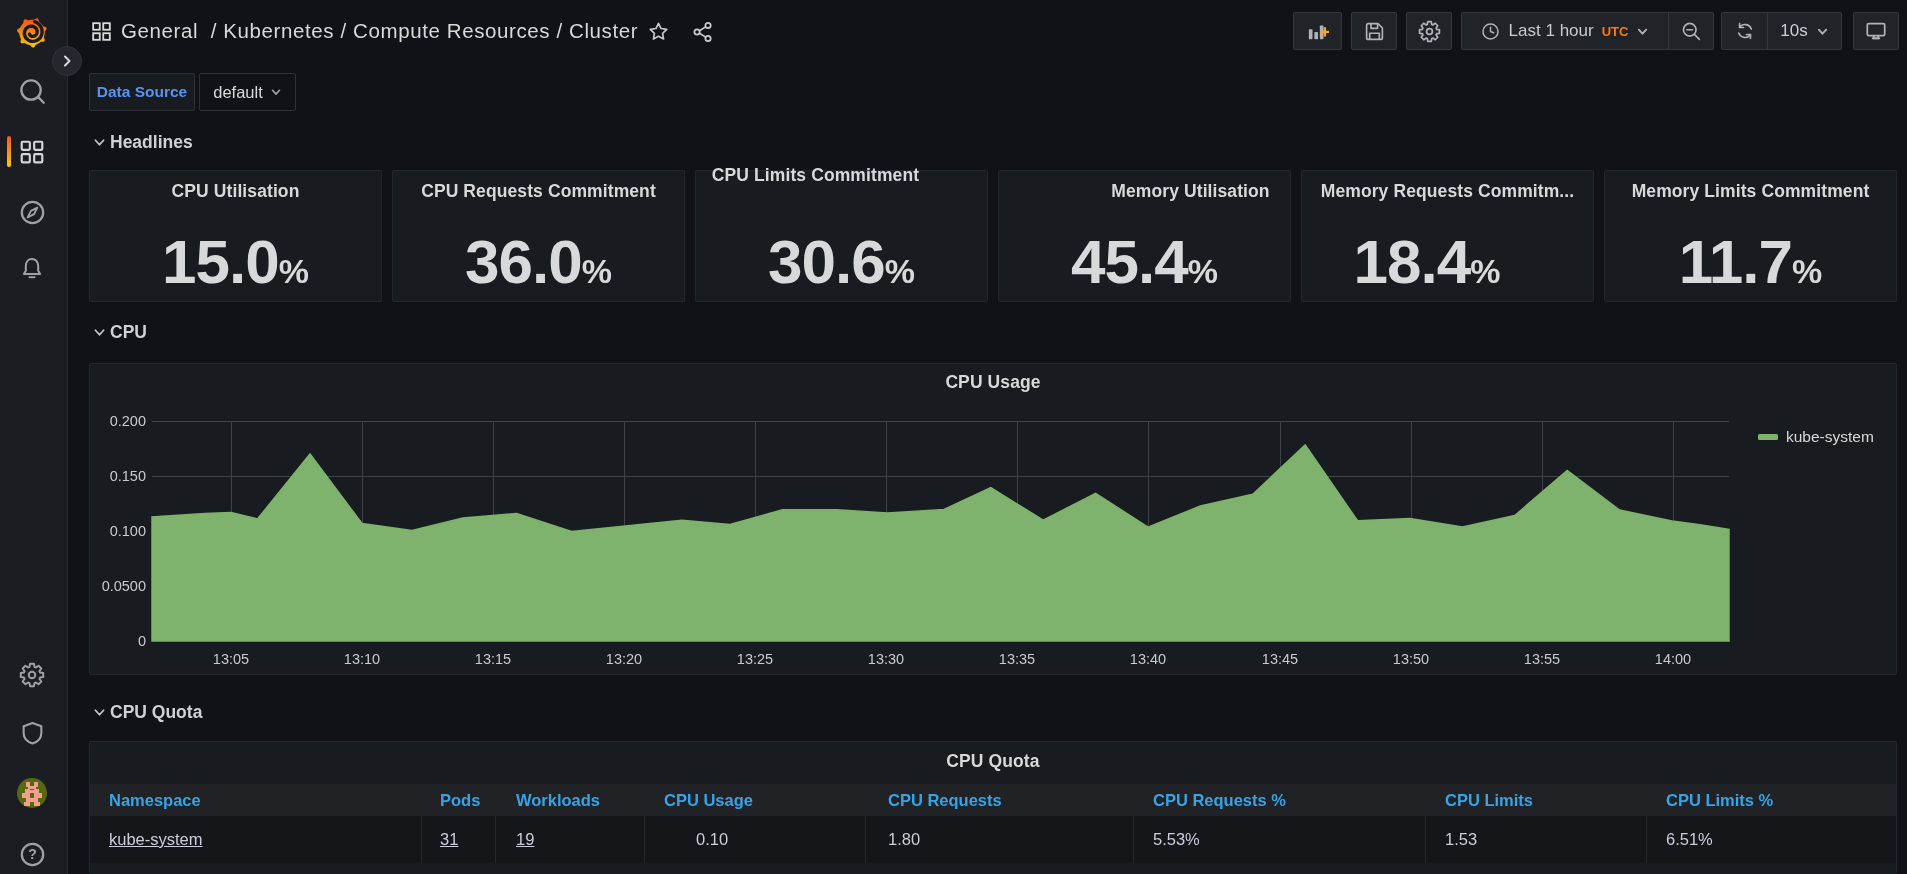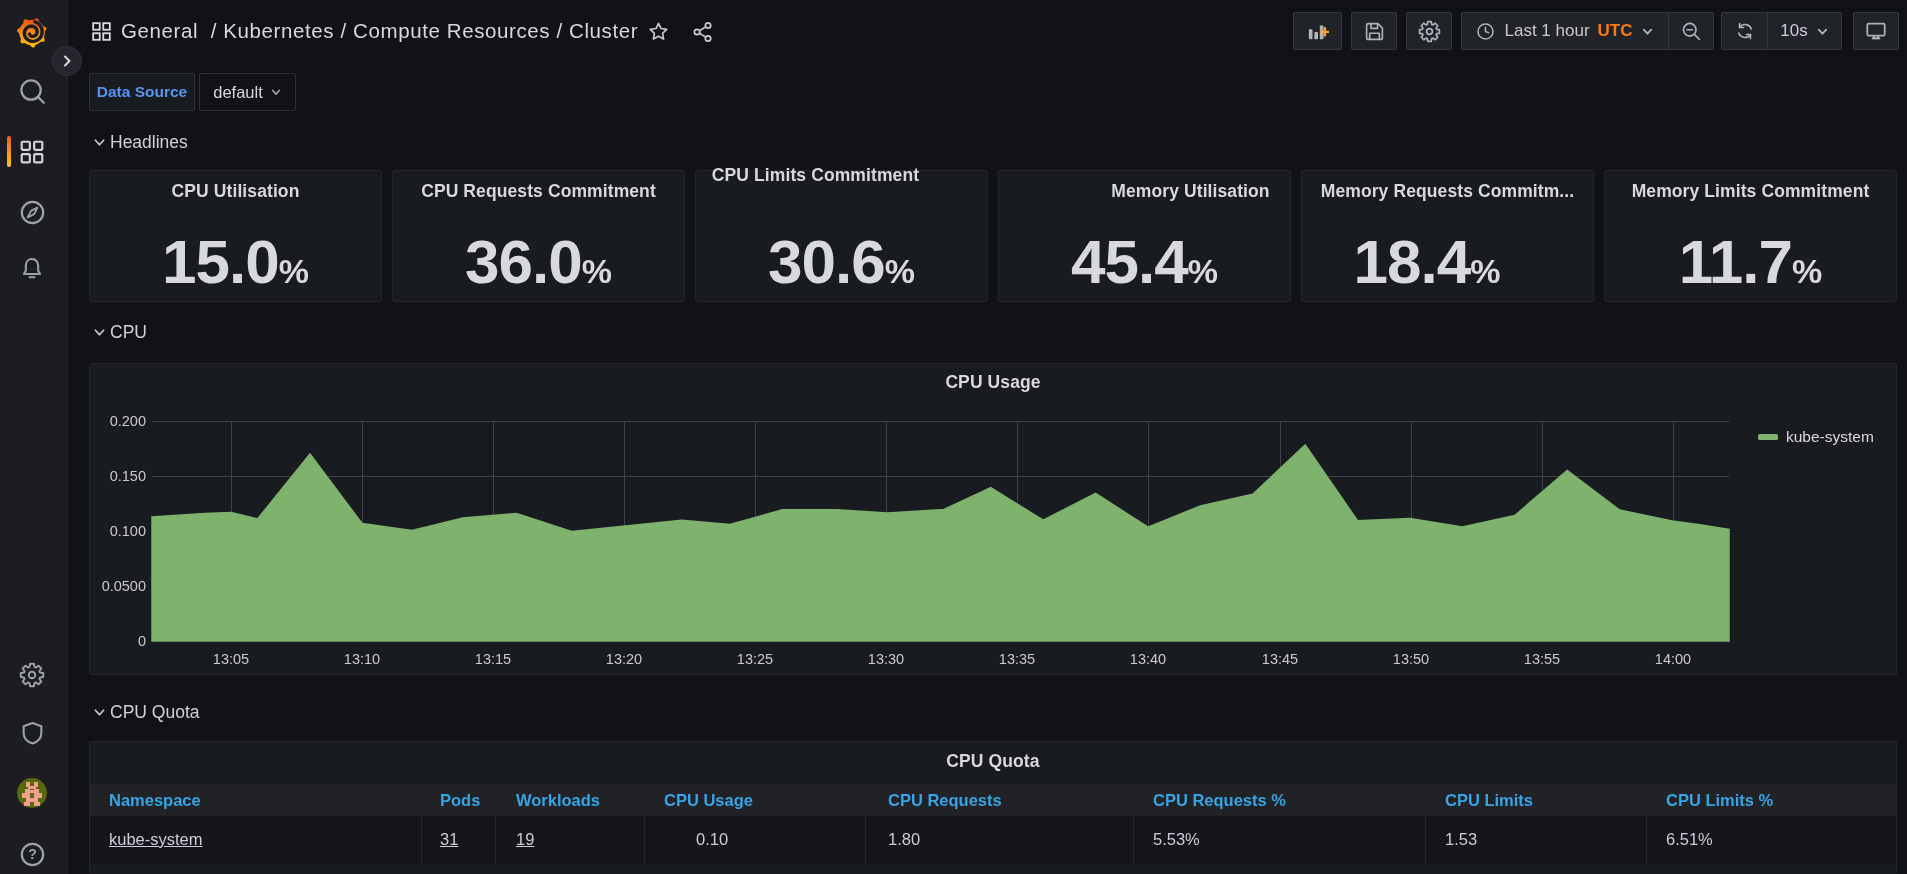--- a/index.html
+++ b/index.html
@@ -7,21 +7,21 @@
 
 #sidebar{position:absolute;left:0;top:0;width:68px;height:874px;background:#1b1d22;border-right:1px solid #26282e}
 .sicon{position:absolute;left:0;width:64px;display:flex;justify-content:center;align-items:center;color:#9da2a8}
 #expandbtn{position:absolute;left:52px;top:46px;width:30px;height:30px;border-radius:50%;background:#26272e;border:1px solid #31333a;color:#d8d9da;display:flex;align-items:center;justify-content:center;z-index:5}
 
 .navtext{position:absolute;top:19px;font-size:20.5px;letter-spacing:0.6px;color:#d8d9da;white-space:nowrap}
 .navbtn{position:absolute;top:12px;height:38px;background:#202328;border:1px solid #35383e;border-radius:2px;display:flex;align-items:center;justify-content:center;color:#aeb3ba}
 
 .subbox{position:absolute;top:73px;height:38px;border:1px solid #2e3136;border-radius:2px;display:flex;align-items:center}
 
-.sect{position:absolute;color:#d0d1d6;font-weight:normal;font-size:17.5px}
+.sect{position:absolute;color:#d0d1d6;font-weight:bold;font-size:17.5px}
 
 .panel{position:absolute;background:#181b1f;border:1px solid #23262c;border-radius:2px}
 .ptitle{position:absolute;width:100%;text-align:center;color:#d8d9da;font-size:17.5px;font-weight:bold;letter-spacing:.1px}
 .statval{position:absolute;width:100%;text-align:center;color:#d8d9da;font-weight:bold}
 .statval .big{font-size:62px;letter-spacing:-1px}
 .statval .pct{font-size:34px;letter-spacing:0}
 
 .th{position:absolute;color:#36a4e6;font-weight:bold;font-size:16.5px}
 .td{position:absolute;color:#ccccdc;font-size:16.5px}
 </style></head>
@@ -176,21 +176,21 @@
       <circle cx="12" cy="12" r="3" fill="none" stroke="#aeb3ba" stroke-width="1.8"></circle>
     </svg>
 </div>
 <div class="navbtn" style="left:1461px;width:253px;justify-content:flex-start">
   <div style="width:206px;display:flex;align-items:center;justify-content:center;height:100%">
     <svg width="19" height="19" viewBox="0 0 24 24" style="margin-right:9px">
         <circle cx="12" cy="12" r="9.5" fill="none" stroke="#aeb3ba" stroke-width="1.9"></circle>
         <path d="M12 6.5 L12 12 L16 13.5" fill="none" stroke="#aeb3ba" stroke-width="1.9" stroke-linecap="round"></path>
       </svg>
     <span style="color:#c9cad1;font-size:17px">Last 1 hour</span>
-    <span style="color:#ff780a;font-size:17px;font-weight:bold;margin-left:8px">UTC</span>
+    <span style="color:#ff780a;font-size:13px;font-weight:bold;margin-left:8px">UTC</span>
     <svg width="13" height="13" viewBox="0 0 14 14" style="margin-left:8px">
         <path d="M3 5 L7 9.4 L11 5" fill="none" stroke="#aeb3ba" stroke-width="2" stroke-linecap="round" stroke-linejoin="round"></path>
       </svg>
   </div>
   <div style="width:1px;height:100%;background:#35383e"></div>
   <div style="flex:1;display:flex;align-items:center;justify-content:center;height:100%">
     <svg width="21" height="21" viewBox="0 0 24 24">
         <circle cx="10" cy="10" r="7.2" fill="none" stroke="#aeb3ba" stroke-width="1.9"></circle>
         <line x1="15.3" y1="15.3" x2="21" y2="21" stroke="#aeb3ba" stroke-width="1.9" stroke-linecap="round"></line>
         <line x1="6.8" y1="10" x2="13.2" y2="10" stroke="#aeb3ba" stroke-width="1.9" stroke-linecap="round"></line>

